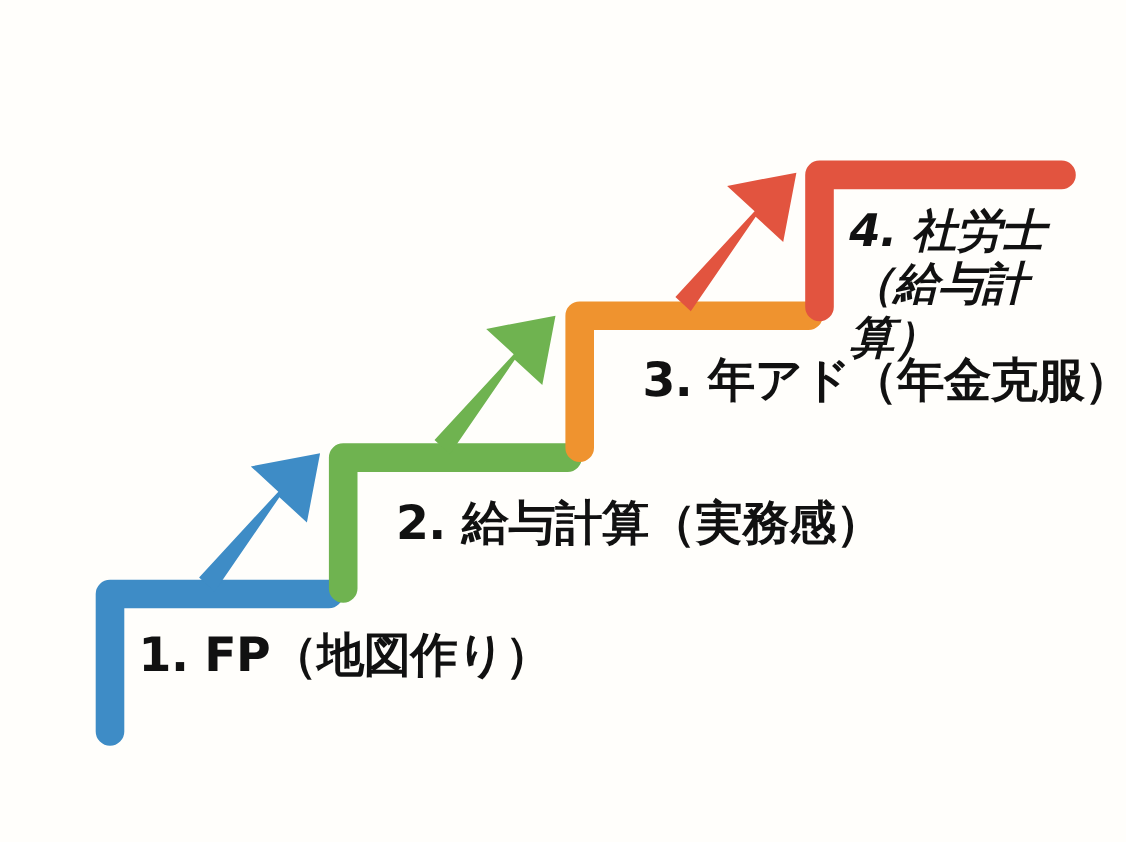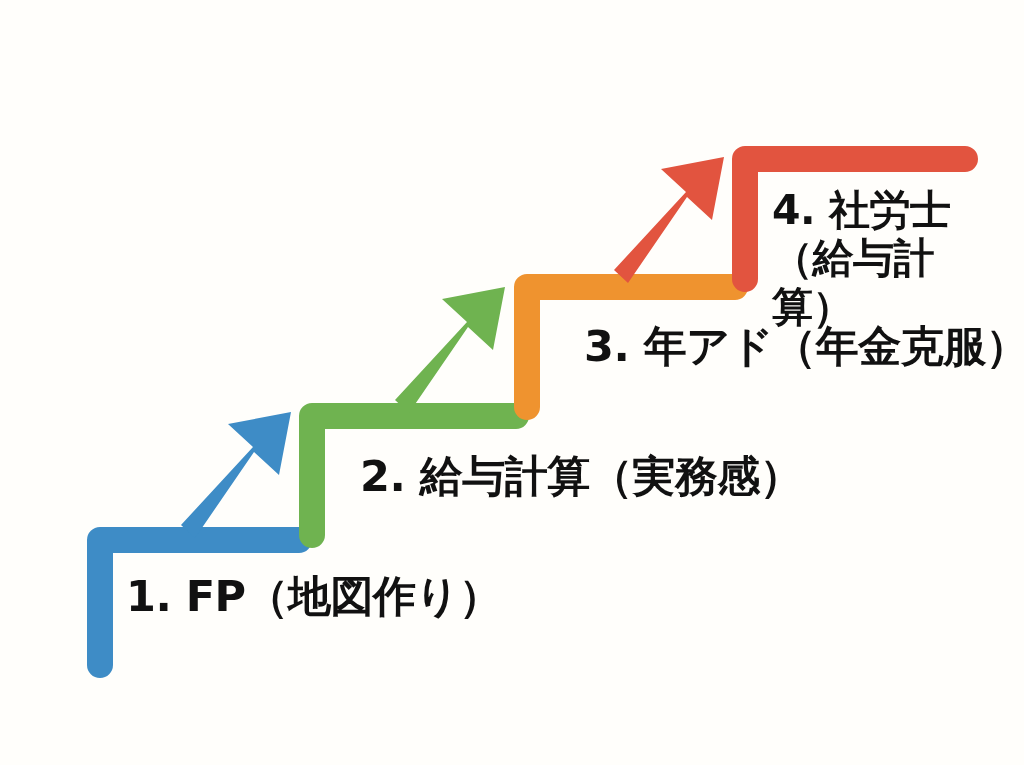--- a/index.html
+++ b/index.html
@@ -36,21 +36,21 @@
     letter-spacing: -0.5px;
     line-height: 1.12;
   }
   #label-1 { left: 126px; top: 572px; font-size: 43px; }
   #label-2 { left: 340px; top: 452px; font-size: 43px; }
   #label-3 { left: 584px; top: 322px; font-size: 43px; }
   #label-4 {
     left: 772px; top: 186px; font-size: 41px;
     white-space: normal; width: 215px; line-height: 1.18;
   }
-  .lbl-line { display: block; }
+  .lbl-line { display: block; font-style: italic; }
 </style>
 </head>
 <body style="background: rgb(255, 254, 251);">
 
 <div id="stage" style="background: rgb(255, 254, 251);">
 
   <svg id="diagram" viewBox="0 0 1024 765" xmlns="http://www.w3.org/2000/svg">
 
     <g>
       <path d="M 100 665 L 100 540 L 299 540" fill="none" stroke="#3e8cc6" stroke-width="26" stroke-linecap="round" stroke-linejoin="round"></path>

